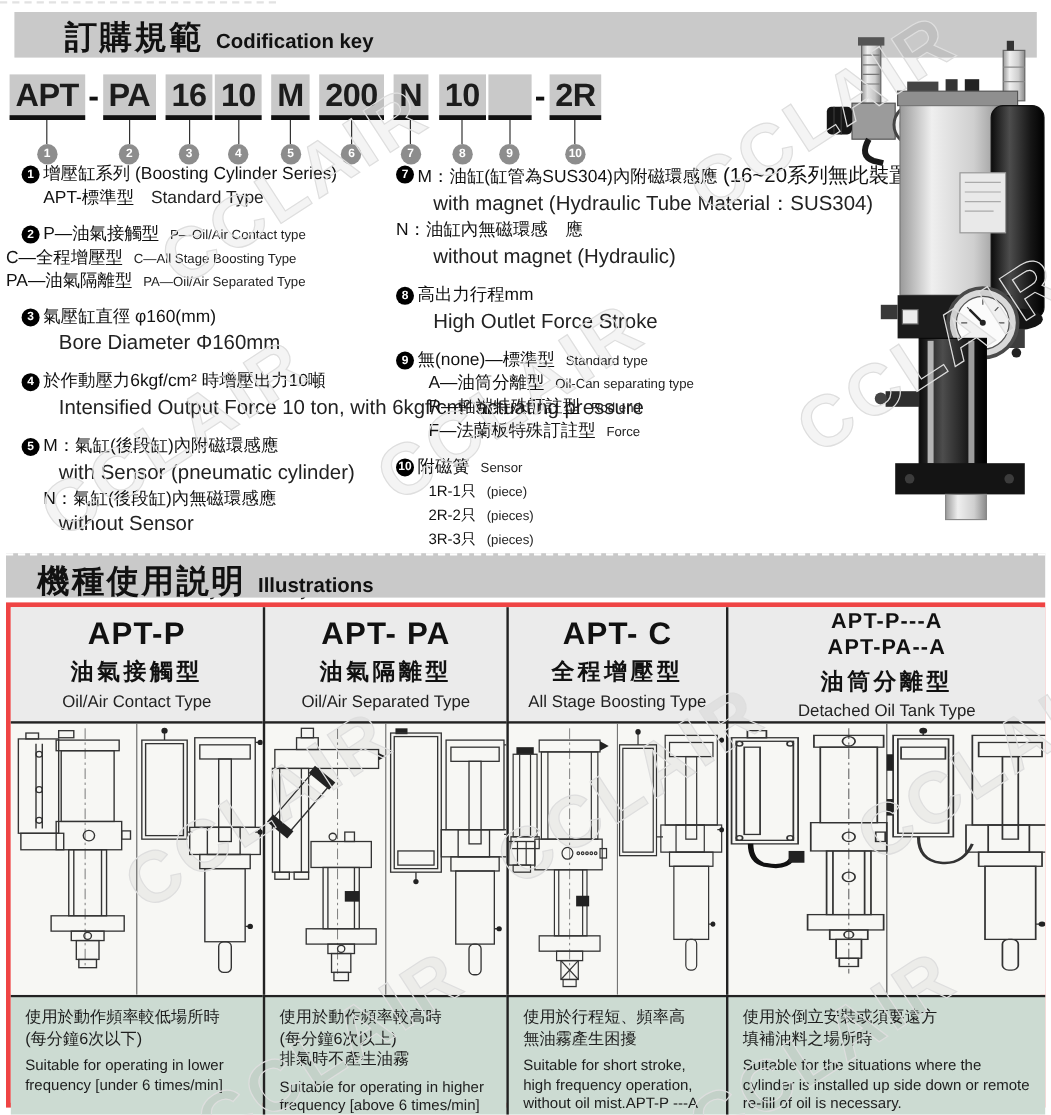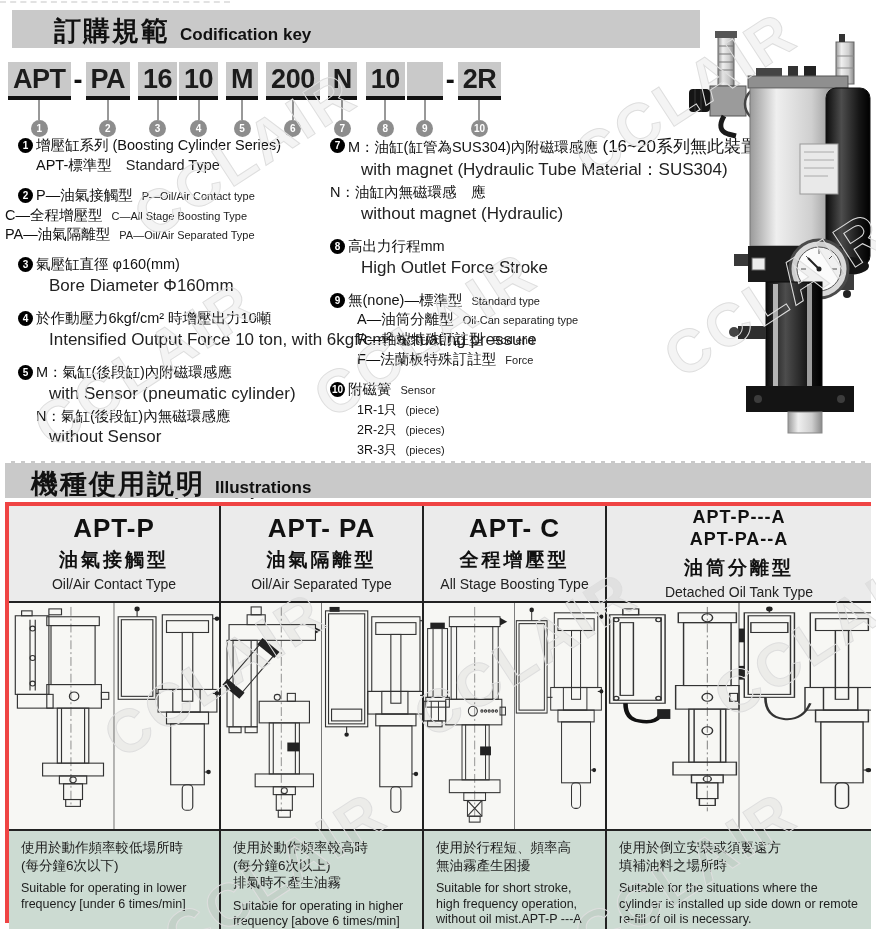--- a/index.html
+++ b/index.html
@@ -8,21 +8,21 @@
 
   
   .wm{position:absolute;font-size:60px;font-weight:bold;letter-spacing:4px;
       color:rgba(0,0,0,0.045);-webkit-text-stroke:1px #dedede;
       transform:rotate(-33deg);pointer-events:none;white-space:nowrap;}
 
   .top-dash{position:absolute;left:0;top:1px;width:230px;border-top:2px dashed #e2e2e2;}
 
   
   .bar{position:absolute;background:#c9c9c9;display:flex;align-items:baseline;box-sizing:border-box;}
-  .bar1{left:12px;top:10px;width:688px;height:38px;padding-left:42px;padding-top:3px;}
+  .bar1{left:12px;top:10px;width:852px;height:38px;padding-left:42px;padding-top:3px;}
   .bar2{left:5px;top:461px;width:866px;height:37px;padding-left:26px;padding-top:3px;border-top:2px dashed #fff;}
   .bar .cn{font-size:27px;font-weight:bold;letter-spacing:2px;}
   .bar .en{font-size:17px;font-weight:bold;margin-left:10px;}
 
   
   .code-row{position:absolute;left:8px;top:62px;display:flex;align-items:flex-start;}
   .seg{display:flex;flex-direction:column;align-items:center;}
   .seg .box{background:#c9c9c9;border-bottom:4px solid #111;font-size:27px;font-weight:bold;
             color:#1c1c1c;height:34px;line-height:34px;padding:0 5px;min-width:18px;text-align:center;
             letter-spacing:-0.5px;}

